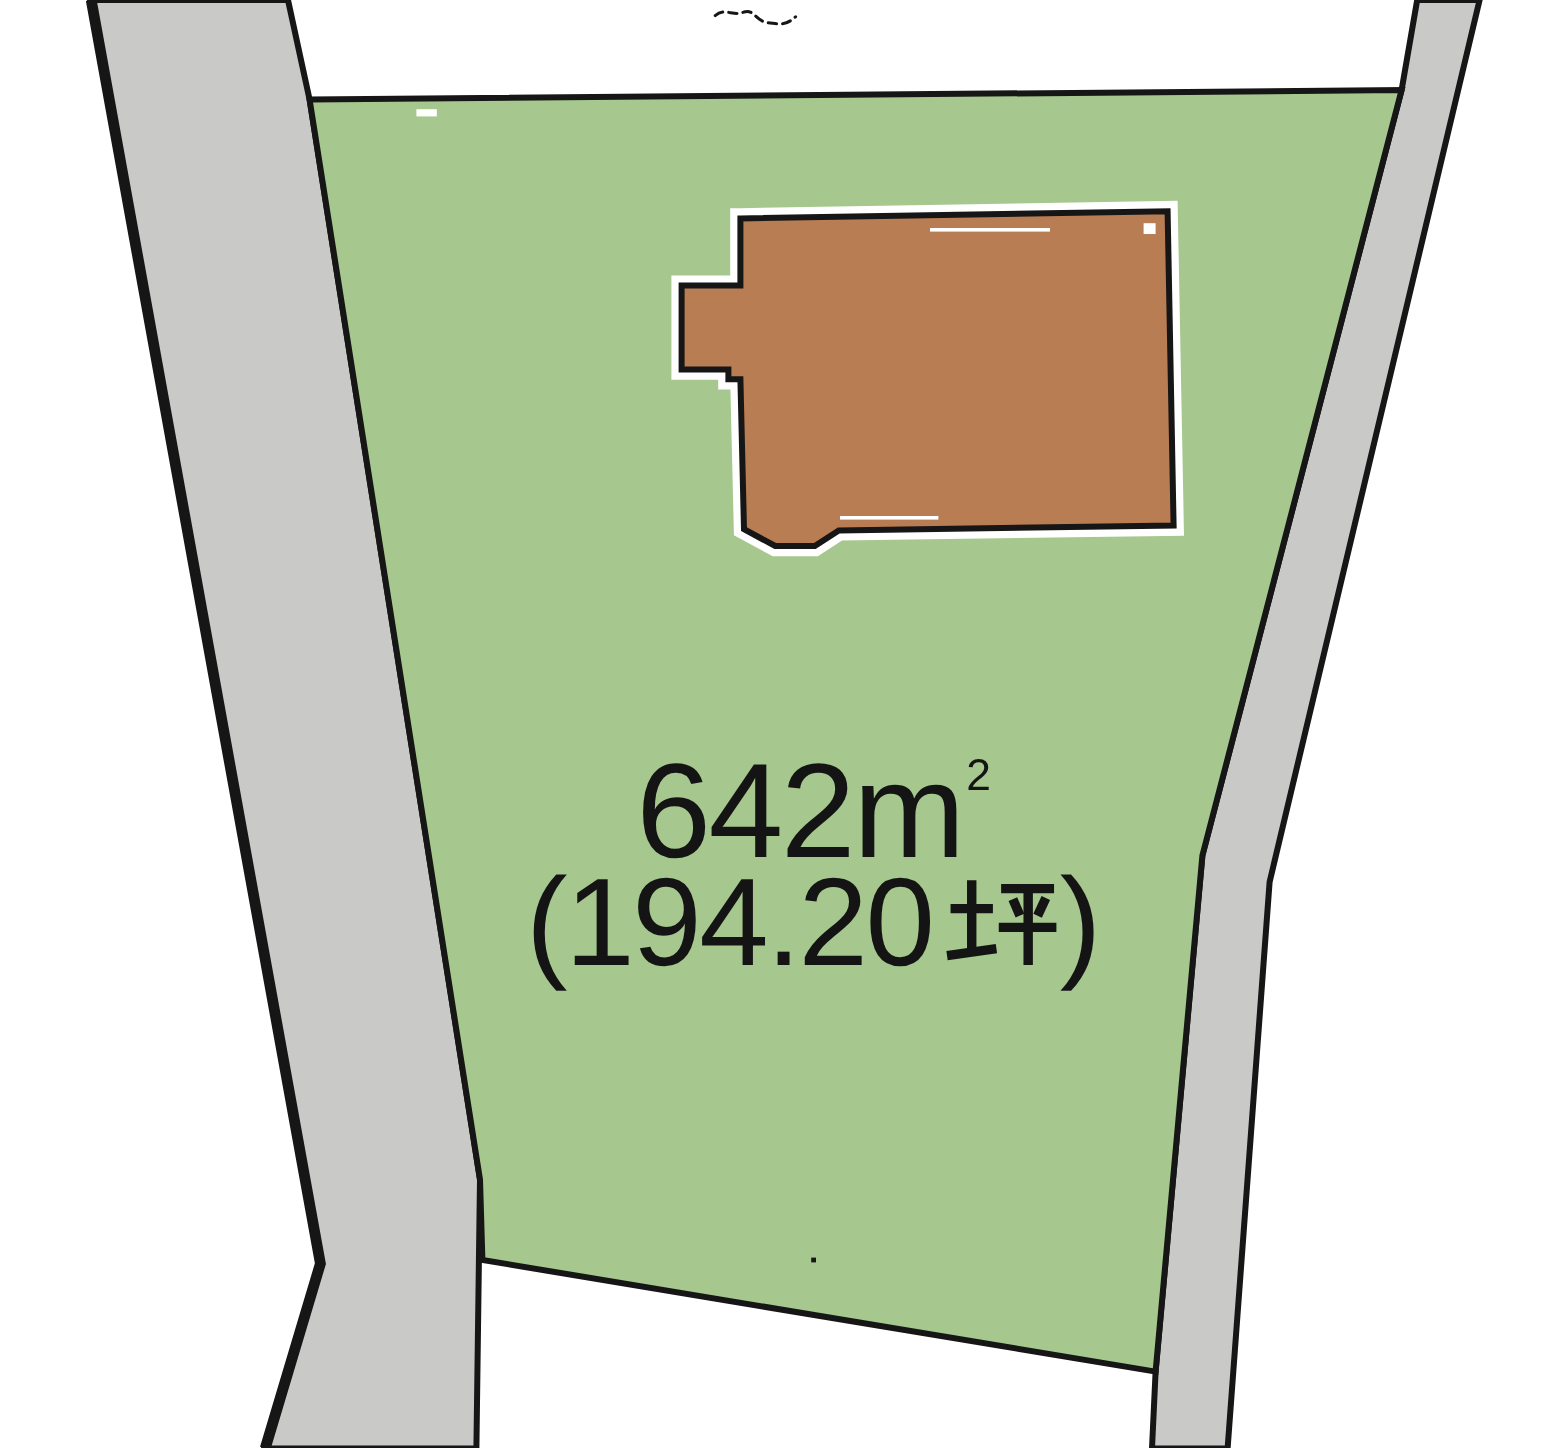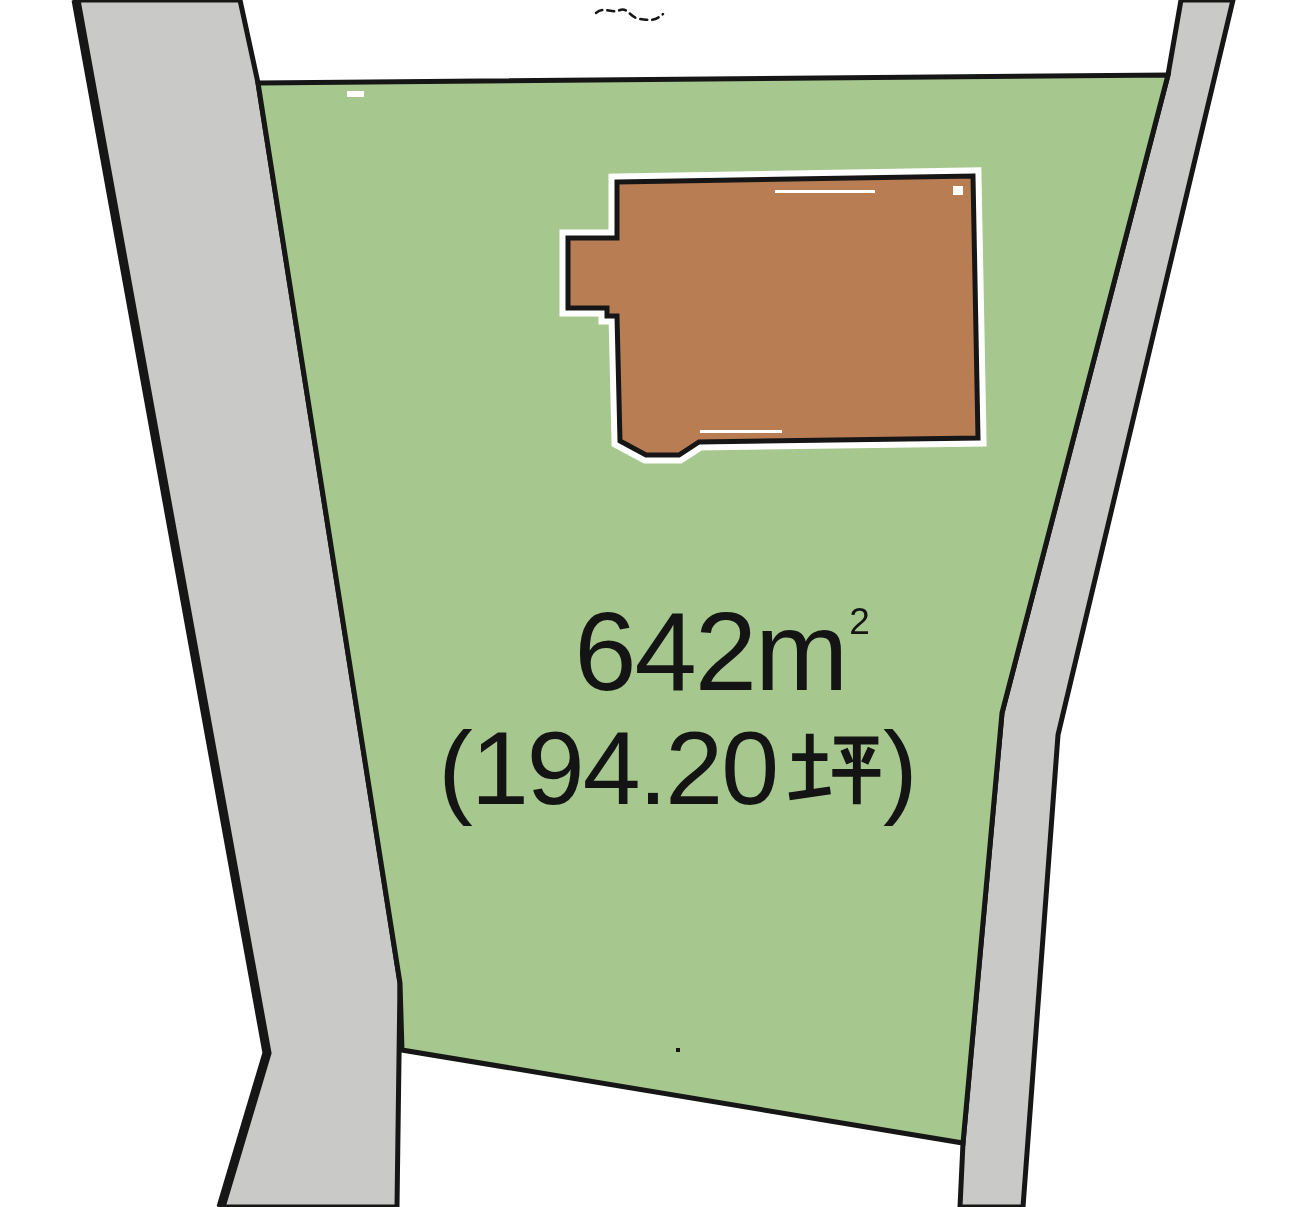--- a/index.html
+++ b/index.html
@@ -33,23 +33,22 @@
   .area-label {
     position: absolute;
     transform: translateX(-50%);
     color: #141414;
     line-height: 1;
     white-space: nowrap;
     letter-spacing: -2px;
   }
   .line1 {
     left: 678px;
-    top: 596px;
+    top: 620px;
     font-size: 112px;
-    margin-left: 44px;
   }
   .line2 {
     left: 677px;
     top: 716px;
     font-size: 104px;
   }
   .sup {
     display: inline-block;
     font-size: 37px;
     vertical-align: 56px;

